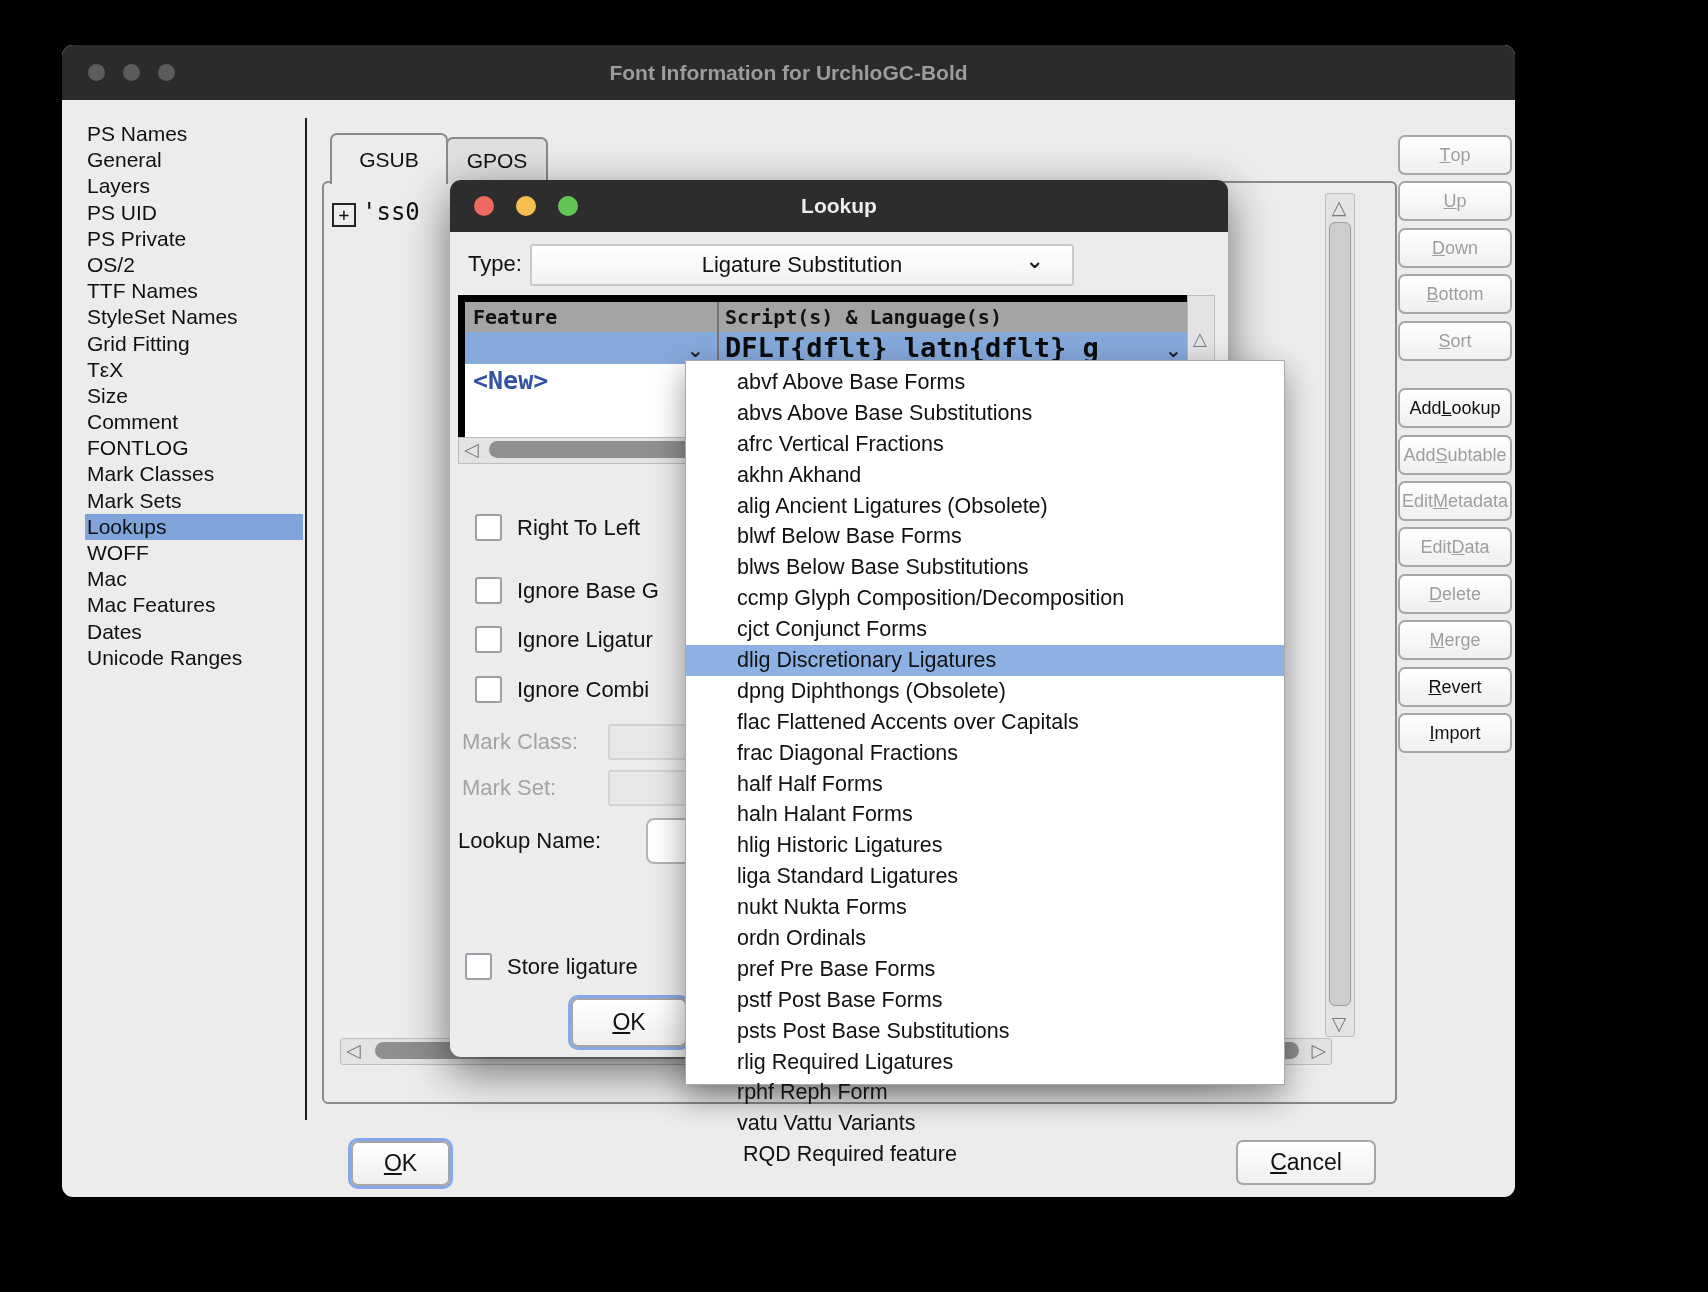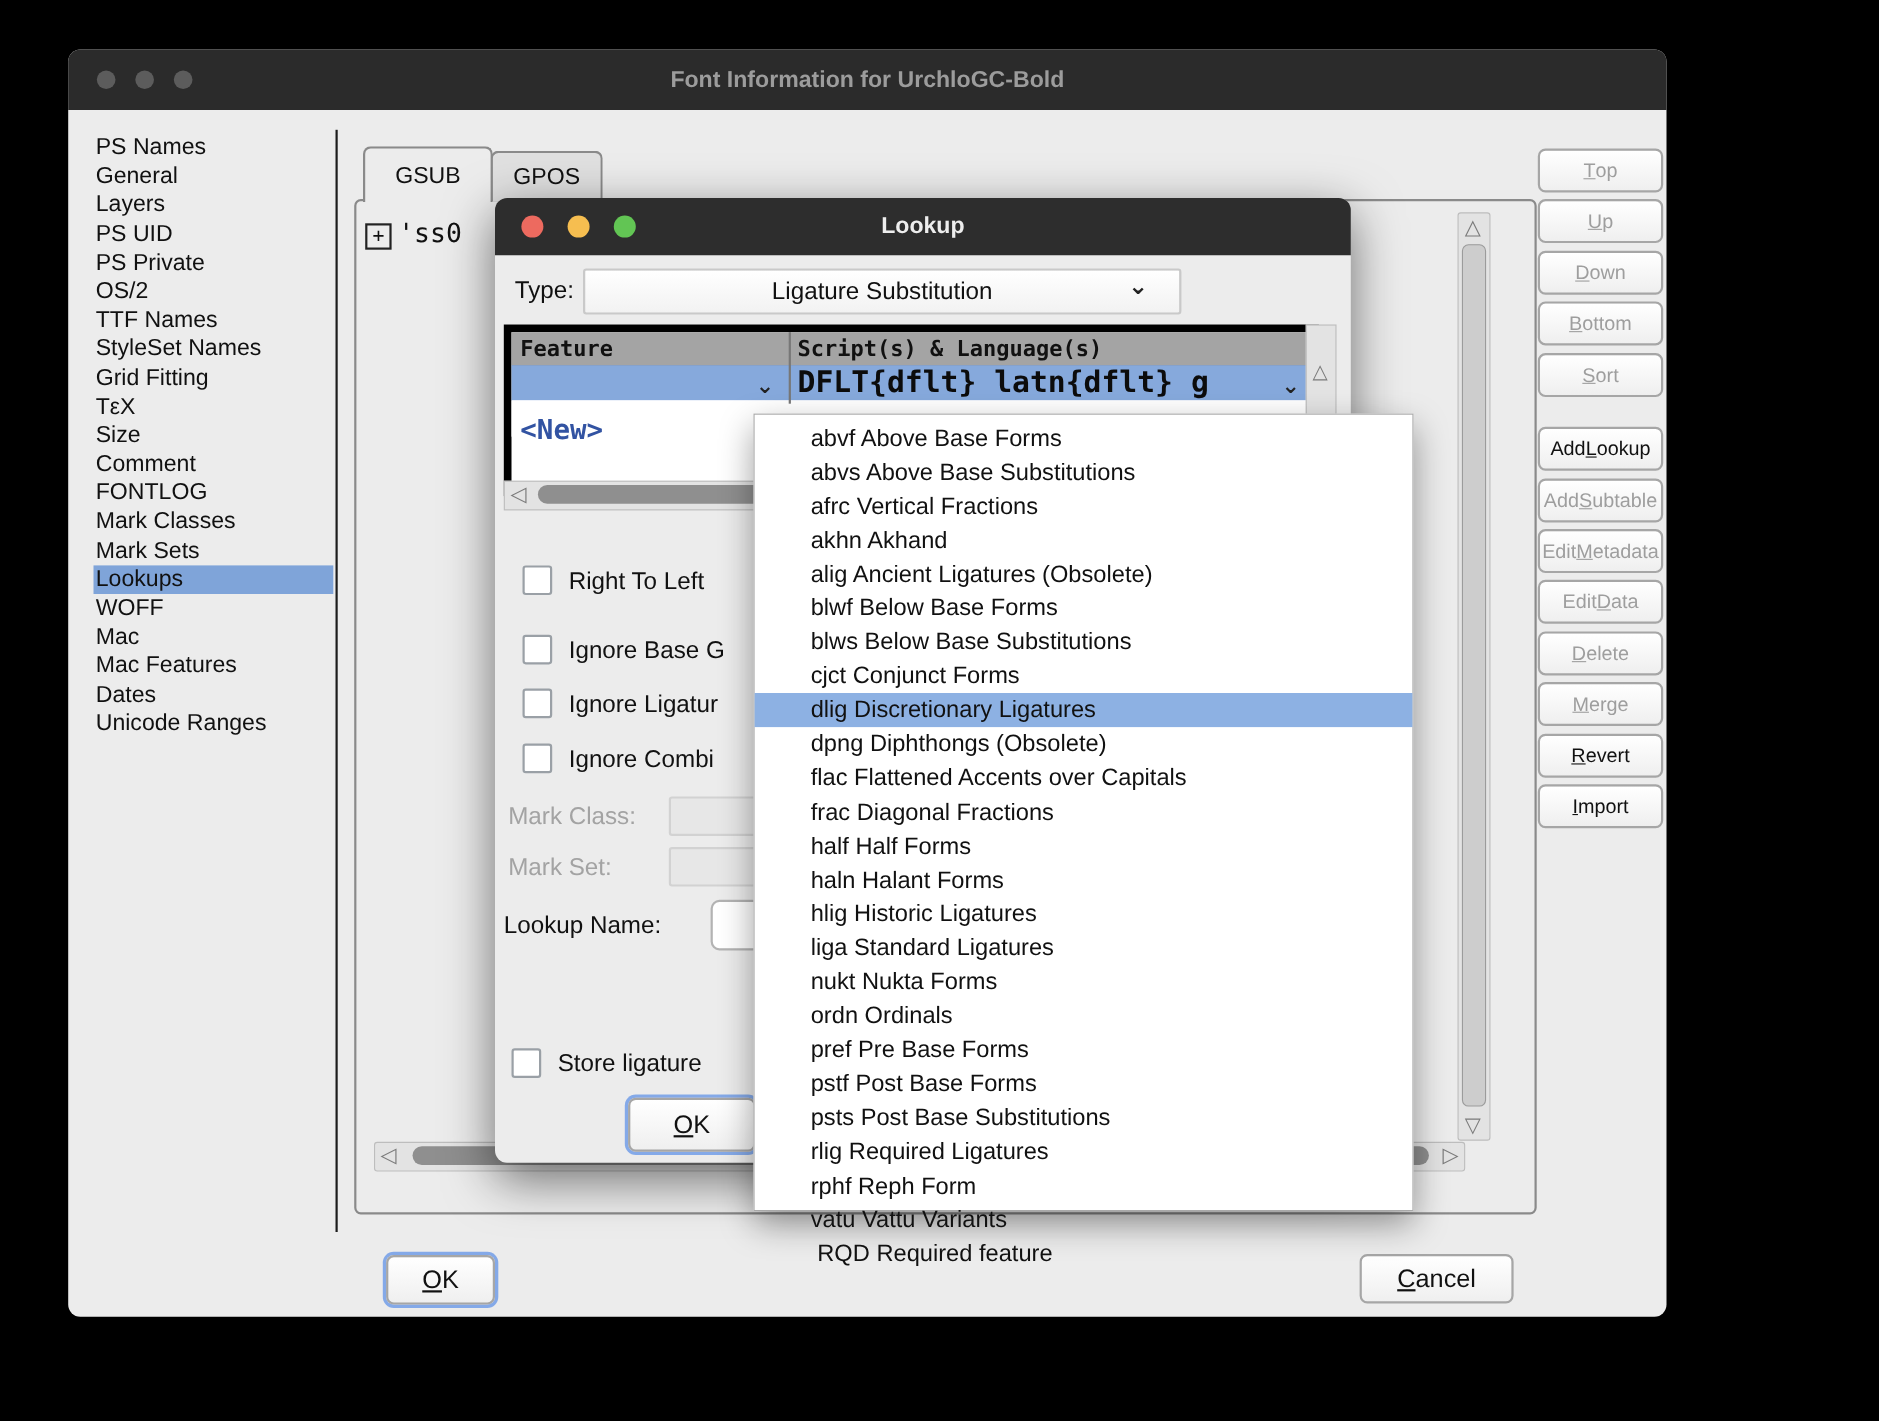--- a/index.html
+++ b/index.html
@@ -86,21 +86,21 @@
 
   .ftable{position:absolute;left:8px;top:115px;width:727px;height:142px;border:7px solid #000000;background:#fff;}
   .ftable-hdr{position:absolute;left:0;top:0;width:100%;height:30px;background:#a4a4a4;
        border-bottom:1px solid #7d7d7d;font-family:"DejaVu Sans Mono",monospace;font-weight:bold;
        font-size:20px;color:#111;}
   .ftable-hdr .c1{position:absolute;left:8px;top:3px;}
   .ftable-hdr .c2{position:absolute;left:260px;top:3px;}
   .col-div{position:absolute;left:252px;top:0;width:2px;height:65px;background:#777;}
   .frow-sel{position:absolute;left:0;top:30px;width:100%;height:32px;background:#86a9dc;}
   .frow-new{position:absolute;left:0;top:62px;width:100%;height:33px;background:#fff;}
-  .new-label{position:absolute;left:8px;top:12px;font-family:"DejaVu Sans Mono",monospace;
+  .new-label{position:absolute;left:8px;top:2px;font-family:"DejaVu Sans Mono",monospace;
        font-weight:bold;font-size:25px;color:#3253a2;}
   .cell-chev{position:absolute;left:222px;top:6px;font-family:"DejaVu Sans",sans-serif;
        font-size:20px;font-weight:bold;color:#222;}
   .script-text{position:absolute;left:260px;top:0px;font-family:"DejaVu Sans Mono",monospace;
        font-weight:bold;font-size:27px;color:#0c0c0c;white-space:nowrap;}
   .script-chev{position:absolute;left:700px;top:6px;font-family:"DejaVu Sans",sans-serif;
        font-size:20px;font-weight:bold;color:#222;}
   .ftable-vsb{position:absolute;left:737px;top:115px;width:26px;height:142px;background:#e3e3e3;
        border:1px solid #bdbdbd;}
   .ftable-vsb .arr{position:absolute;left:0;top:32px;width:24px;text-align:center;color:#7b7b7b;
@@ -123,21 +123,21 @@
   .combo-class{top:544px;} .combo-set{top:590px;}
 
   .lname-label{position:absolute;left:8px;top:648px;font-size:22px;color:#111;}
   .lname-input{position:absolute;left:196px;top:638px;width:160px;height:42px;background:#fff;
        border:2px solid #b3b3b3;border-radius:8px;}
   .row-store{top:773px;left:15px;}
   .dlg-ok{position:absolute;left:121px;top:818px;width:112px;height:45px;font-size:23px;
        box-shadow:0 0 0 3px #84a9e8;}
 
   
-  .menu{position:absolute;left:685px;top:376px;width:600px;height:725px;background:#fff;
+  .menu{position:absolute;left:685px;top:360px;width:600px;height:725px;background:#fff;
        border:1px solid #a9a9a9;box-shadow:0 12px 30px rgba(0,0,0,.4);z-index:60;padding-top:6px;
        box-sizing:border-box;}
   .menu-item{height:30.9px;line-height:30.9px;padding-left:51px;font-size:21.5px;color:#111;
        white-space:pre;}
   .menu-item.sel{background:#8db1e3;}
 </style>
 </head>
 <body>
 
 <div class="win">
@@ -345,20 +345,21 @@
 </div>
 
 <div class="menu" id="feature-menu">
     <div class="menu-item">abvf Above Base Forms</div>
     <div class="menu-item">abvs Above Base Substitutions</div>
     <div class="menu-item">afrc Vertical Fractions</div>
     <div class="menu-item">akhn Akhand</div>
     <div class="menu-item">alig Ancient Ligatures (Obsolete)</div>
     <div class="menu-item">blwf Below Base Forms</div>
     <div class="menu-item">blws Below Base Substitutions</div>
+    <div class="menu-item">ccmp Glyph Composition/Decomposition</div>
     <div class="menu-item">cjct Conjunct Forms</div>
     <div class="menu-item sel">dlig Discretionary Ligatures</div>
     <div class="menu-item">dpng Diphthongs (Obsolete)</div>
     <div class="menu-item">flac Flattened Accents over Capitals</div>
     <div class="menu-item">frac Diagonal Fractions</div>
     <div class="menu-item">half Half Forms</div>
     <div class="menu-item">haln Halant Forms</div>
     <div class="menu-item">hlig Historic Ligatures</div>
     <div class="menu-item">liga Standard Ligatures</div>
     <div class="menu-item">nukt Nukta Forms</div>

